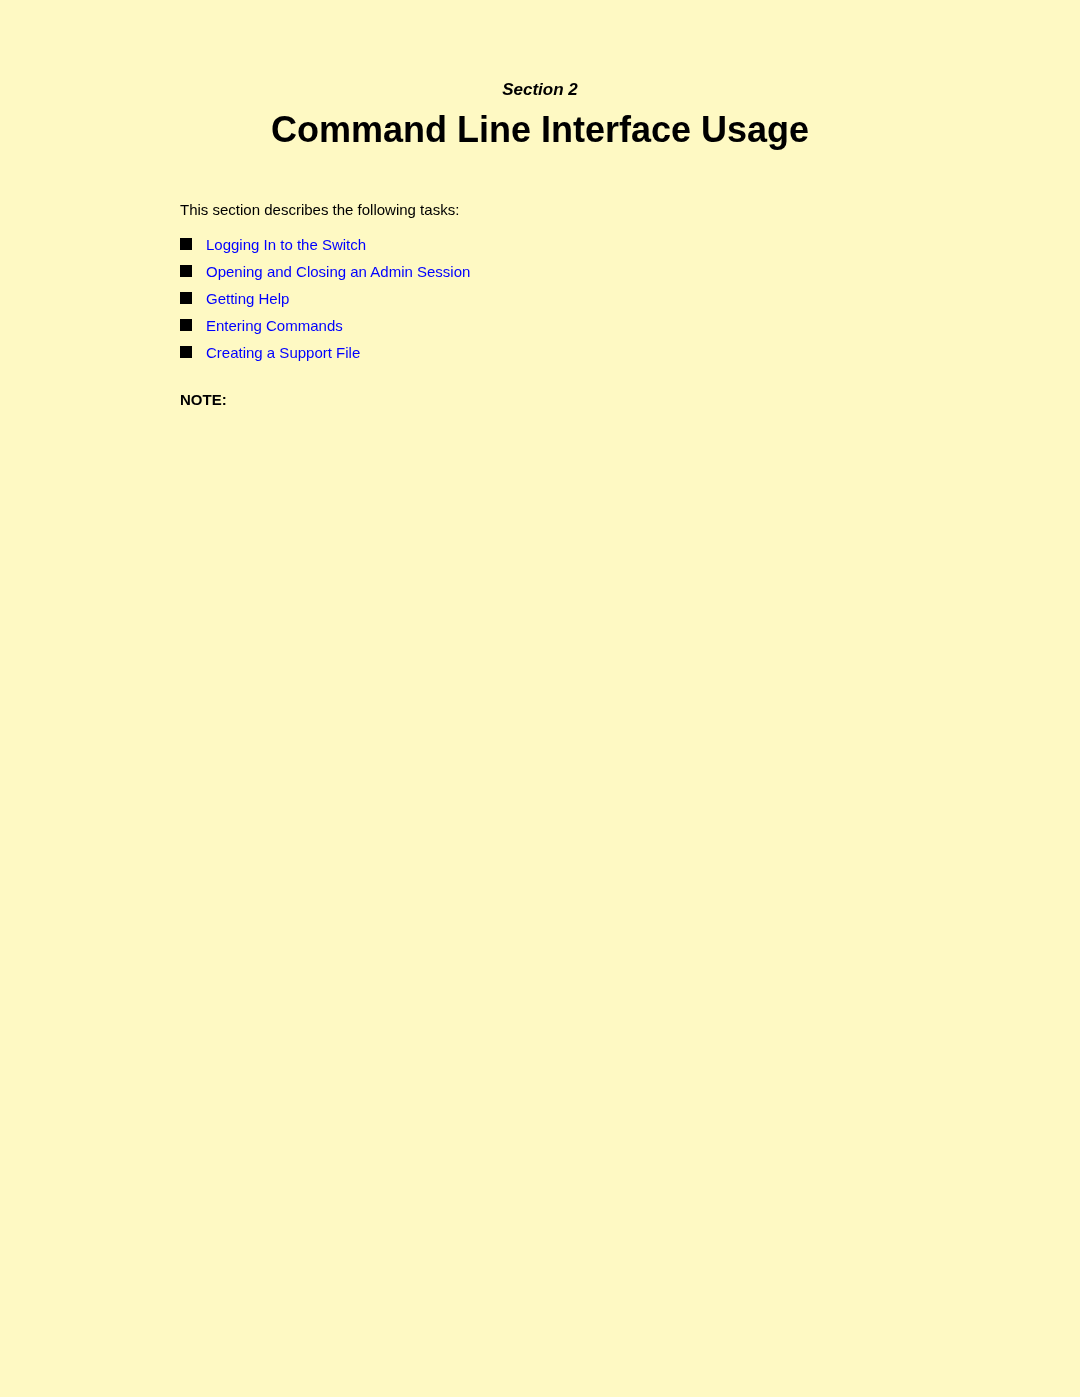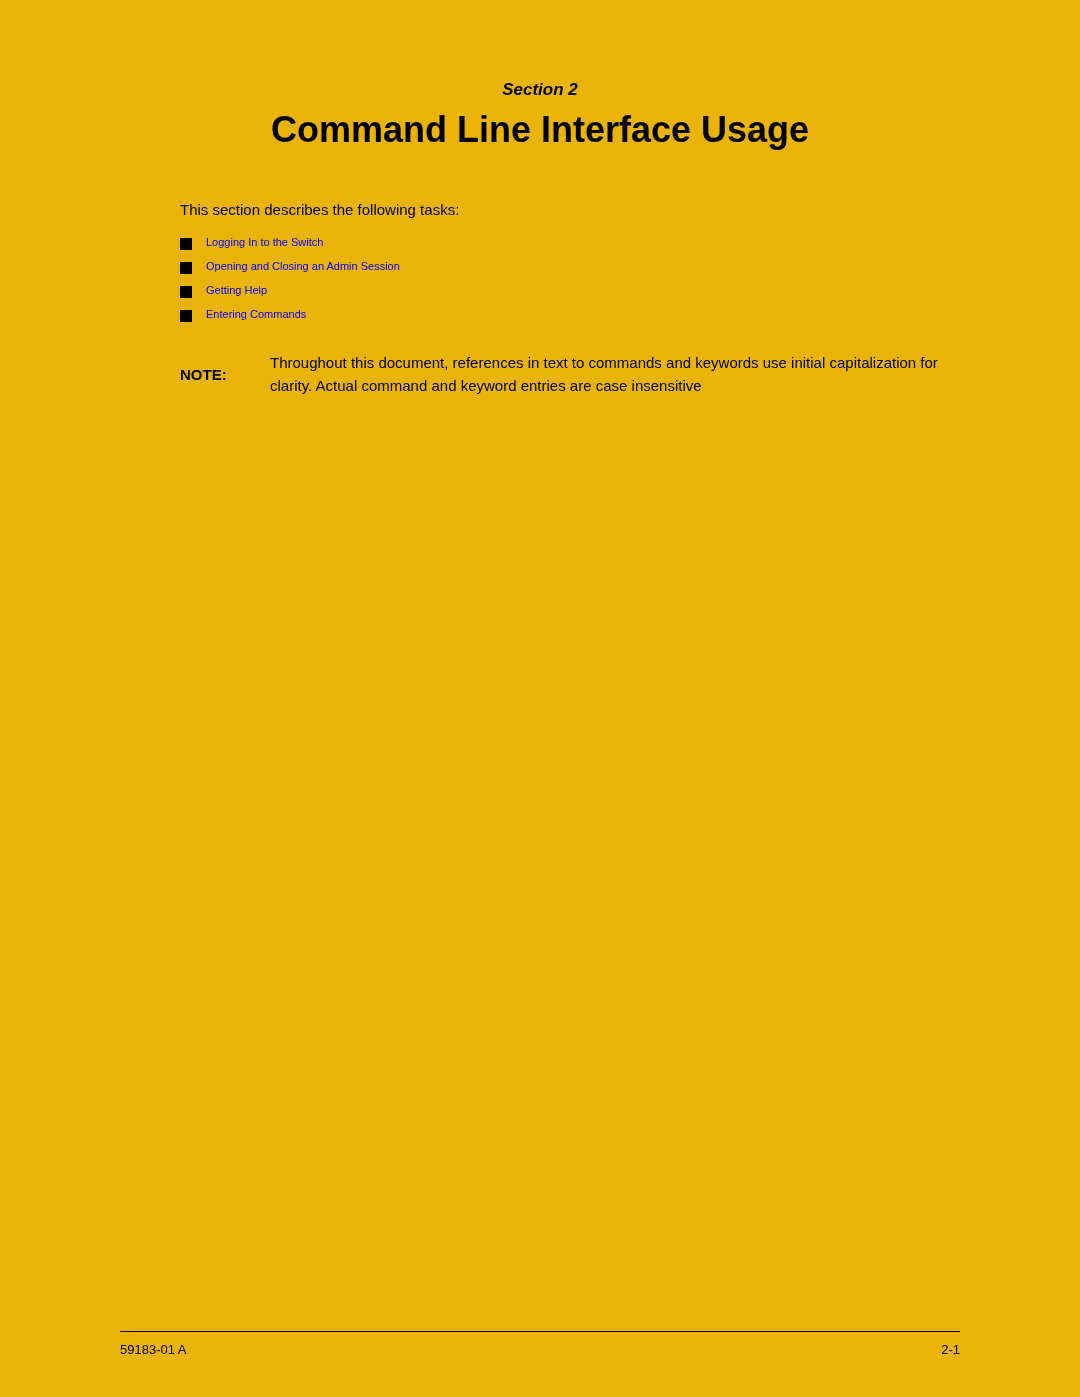--- a/index.html
+++ b/index.html
@@ -14,21 +14,21 @@
       font-size: 15px;
       color: #000000;
       width: 1080px;
       min-height: 1397px;
       position: relative;
     }
 
     .page {
       width: 1080px;
       min-height: 1397px;
-      background: #eab308;
+      background: #fef9c3;
       padding: 80px 120px 60px 120px;
       position: relative;
     }
 
     .header-section {
       text-align: center;
       margin-bottom: 50px;
     }
 
     .section-label {
@@ -75,21 +75,21 @@
       height: 12px;
       background-color: #000000;
       margin-right: 14px;
       margin-top: 2px;
       flex-shrink: 0;
     }
 
     .link-text {
       color: #0000ff;
       text-decoration: none;
-      font-size: 11px;
+      font-size: 15px;
     }
 
     .note-block {
       display: flex;
       align-items: center;
       margin-top: 20px;
       margin-left: 0;
     }
 
     .note-label {
@@ -153,27 +153,26 @@
         <a class="link-text" href="#">Opening and Closing an Admin Session</a>
       </li>
       <li>
         <span class="bullet-square"></span>
         <a class="link-text" href="#">Getting Help</a>
       </li>
       <li>
         <span class="bullet-square"></span>
         <a class="link-text" href="#">Entering Commands</a>
       </li>
+      <li>
+        <span class="bullet-square"></span>
+        <a class="link-text" href="#">Creating a Support File</a>
+      </li>
     </ul>
 
     <div class="note-block">
       <span class="note-label">NOTE:</span>
-      <span class="note-content">Throughout this document, references in text to commands and keywords use initial capitalization for clarity. Actual command and keyword entries are case insensitive</span>
     </div>
 
   </div>
 
-  <div class="footer">
-    <span class="footer-left">59183-01 A</span>
-    <span class="footer-right">2-1</span>
-  </div>
 
 </div>
 
 </body></html>

